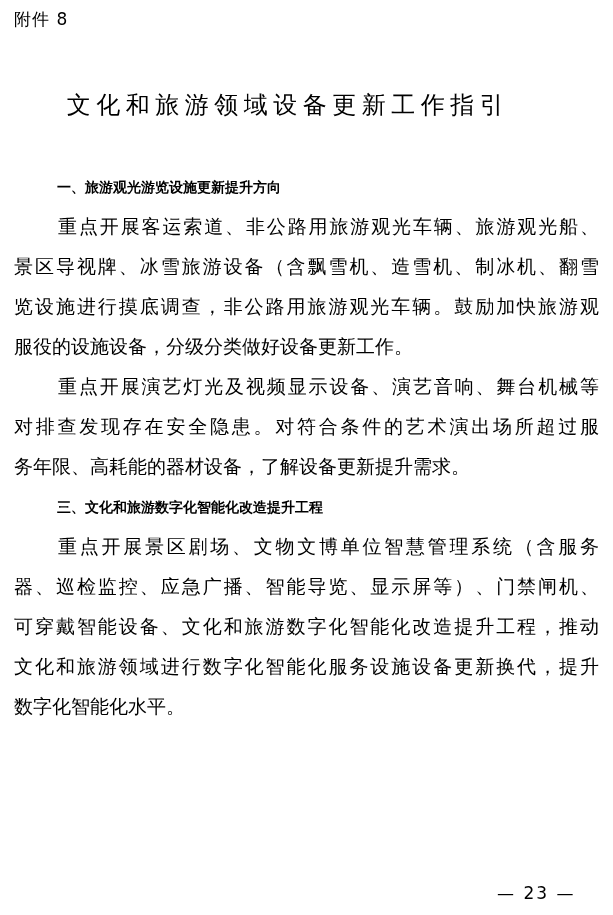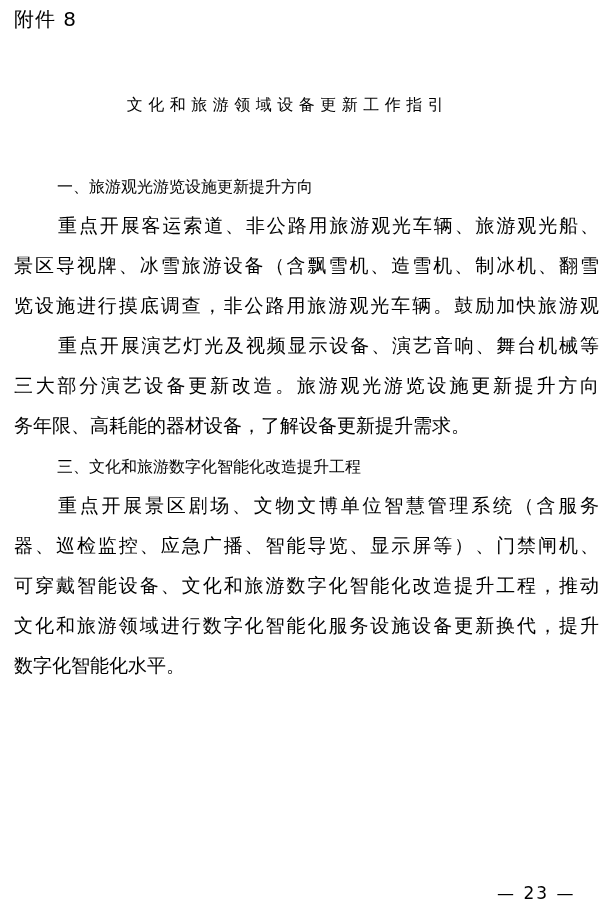--- a/index.html
+++ b/index.html
@@ -3,39 +3,39 @@
 <meta charset="utf-8">
 <style>
   html, body { margin: 0; padding: 0; background: #ffffff; }
   body {
     width: 613px; height: 915px; position: relative; overflow: hidden;
     font-family: "DejaVu Sans", "Liberation Sans", sans-serif;
     color: #000;
   }
   .attach {
     position: absolute; left: 14px; top: 8px;
-    font-size: 20px; line-height: 22px; letter-spacing: 1px; text-align: center;
+    font-size: 17px; line-height: 22px; letter-spacing: 1px; text-align: center;
   }
   .title {
     position: absolute; left: 0; width: 576px; top: 90px;
-    text-align: center; font-size: 16px; line-height: 30px;
+    text-align: center; font-size: 24px; line-height: 30px;
     letter-spacing: 5.5px; font-family: "DejaVu Serif", "Liberation Serif", serif;
   }
   .content {
     position: absolute; left: 14px; top: 167px; width: 585px;
   }
   .line {
     height: 40px; line-height: 40px; font-size: 19px;
     white-space: nowrap; overflow: visible;
-    font-family: Liberation Mono, monospace;
+    font-family: Liberation Serif, serif;
   }
   .line.indent { padding-left: 44px; }
   .line.justify { text-align: justify; text-align-last: justify; }
   .heading {
-    height: 40px; line-height: 40px; font-size: 16px; font-weight: normal;
+    height: 40px; line-height: 40px; font-size: 14px; font-weight: bold;
     padding-left: 43px; white-space: nowrap;
     font-family: "DejaVu Sans", "Liberation Sans", sans-serif;
   }
   .pagenum {
     position: absolute; left: 497px; top: 882px;
     font-size: 17px; line-height: 22px; letter-spacing: 2px;
   }
 </style>
 </head>
 <body>
@@ -43,23 +43,24 @@
 <div class="attach">附件 8</div>
 
 <div class="title">文化和旅游领域设备更新工作指引</div>
 
 <div class="content">
 
   <div class="heading">一、旅游观光游览设施更新提升方向</div>
   <div class="line indent justify">重点开展客运索道、非公路用旅游观光车辆、旅游观光船、</div>
   <div class="line justify">景区导视牌、冰雪旅游设备（含飘雪机、造雪机、制冰机、翻雪</div>
   <div class="line justify">览设施进行摸底调查，非公路用旅游观光车辆。鼓励加快旅游观</div>
+  <div class="line">服役的设施设备，分级分类做好设备更新工作。</div>
 
   <div class="line indent justify">重点开展演艺灯光及视频显示设备、演艺音响、舞台机械等</div>
-  <div class="line justify">三大部分演艺设备更新改造。旅游观光游览设施更新提升方向</div>
+  <div class="line justify">对排查发现存在安全隐患。对符合条件的艺术演出场所超过服</div>
   <div class="line">务年限、高耗能的器材设备，了解设备更新提升需求。</div>
 
   <div class="heading">三、文化和旅游数字化智能化改造提升工程</div>
   <div class="line indent justify">重点开展景区剧场、文物文博单位智慧管理系统（含服务</div>
   <div class="line justify">器、巡检监控、应急广播、智能导览、显示屏等）、门禁闸机、</div>
   <div class="line justify">可穿戴智能设备、文化和旅游数字化智能化改造提升工程，推动</div>
   <div class="line justify">文化和旅游领域进行数字化智能化服务设施设备更新换代，提升</div>
   <div class="line">数字化智能化水平。</div>
 </div>
 

